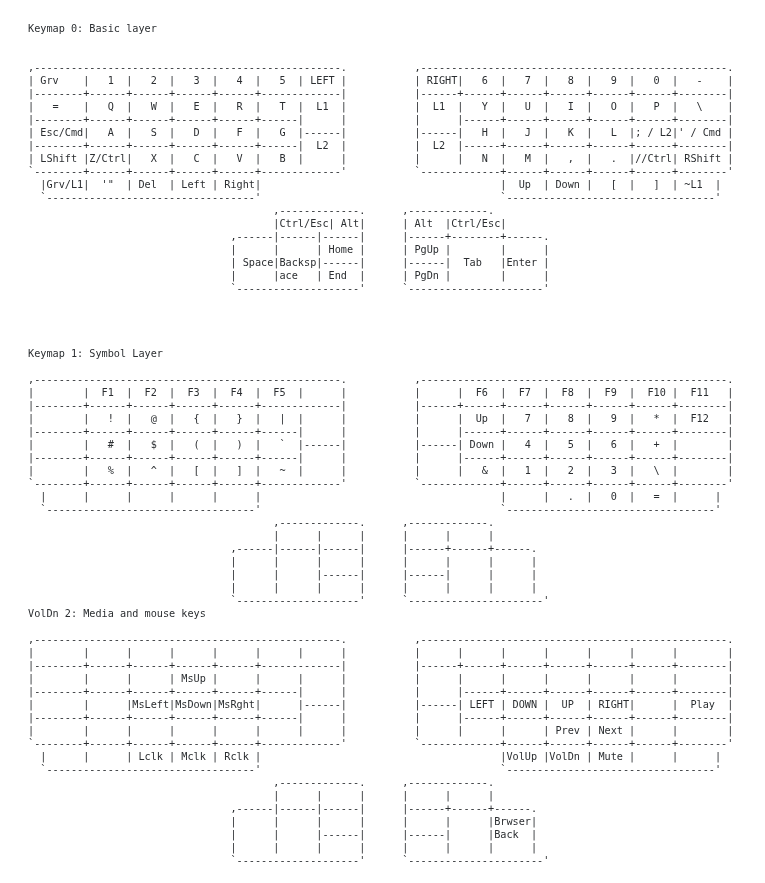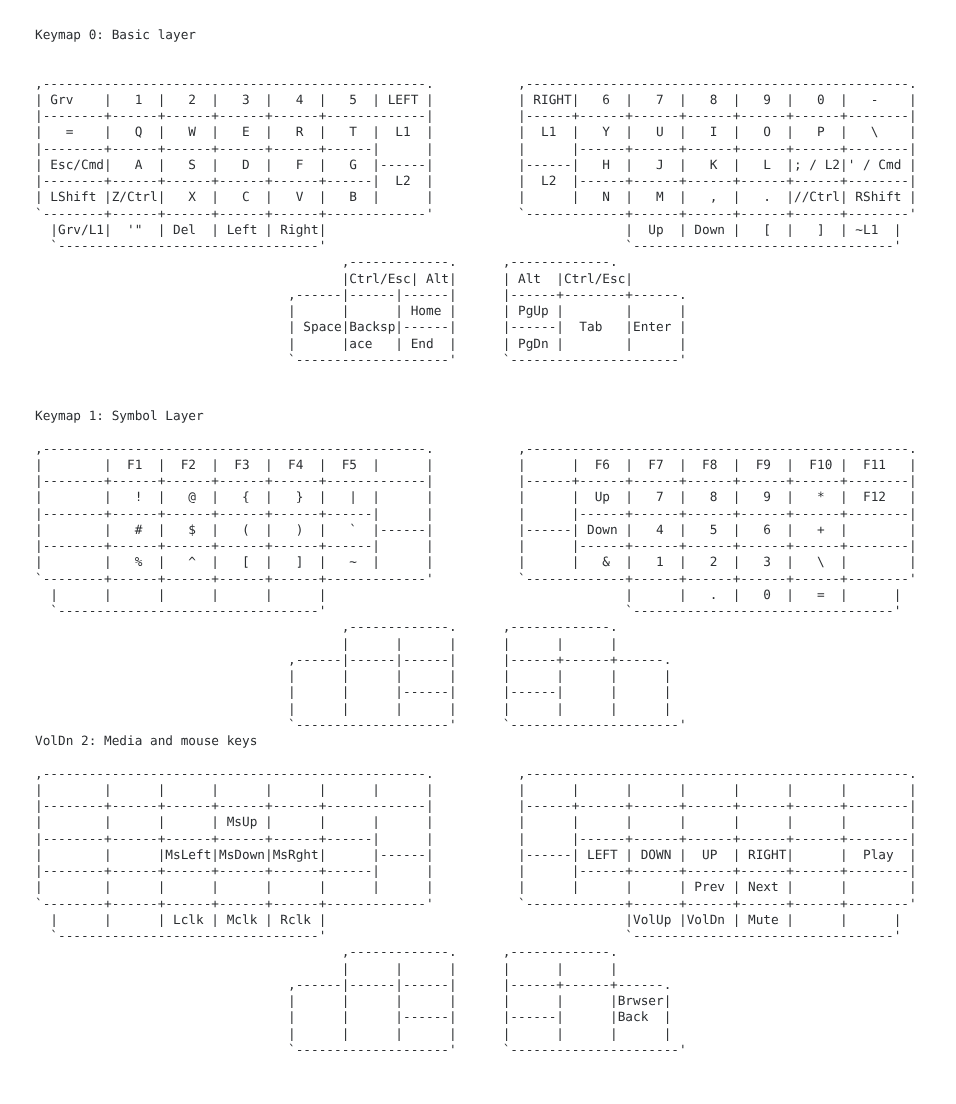--- a/index.html
+++ b/index.html
@@ -31,21 +31,21 @@
   .ascii-art {
     margin: 0;
     font-family: inherit;
     font-size: inherit;
     line-height: 13px;
     white-space: pre;
   }
   .s0 .ascii-art { margin-top: 26px; }
   .s1 .ascii-art { margin-top: 13px; }
   .s2 .ascii-art { margin-top: 13px; }
-  .s1 { margin-top: 32px; }
+  .s1 { margin-top: 52px; }
   .s2 { margin-top: 0; }
 </style>
 </head>
 <body>
 
 <div class="doc">
 
   <section class="keymap-section s0">
     <div class="section-title">Keymap 0: Basic layer</div>
     <pre class="ascii-art">,--------------------------------------------------.           ,--------------------------------------------------.

